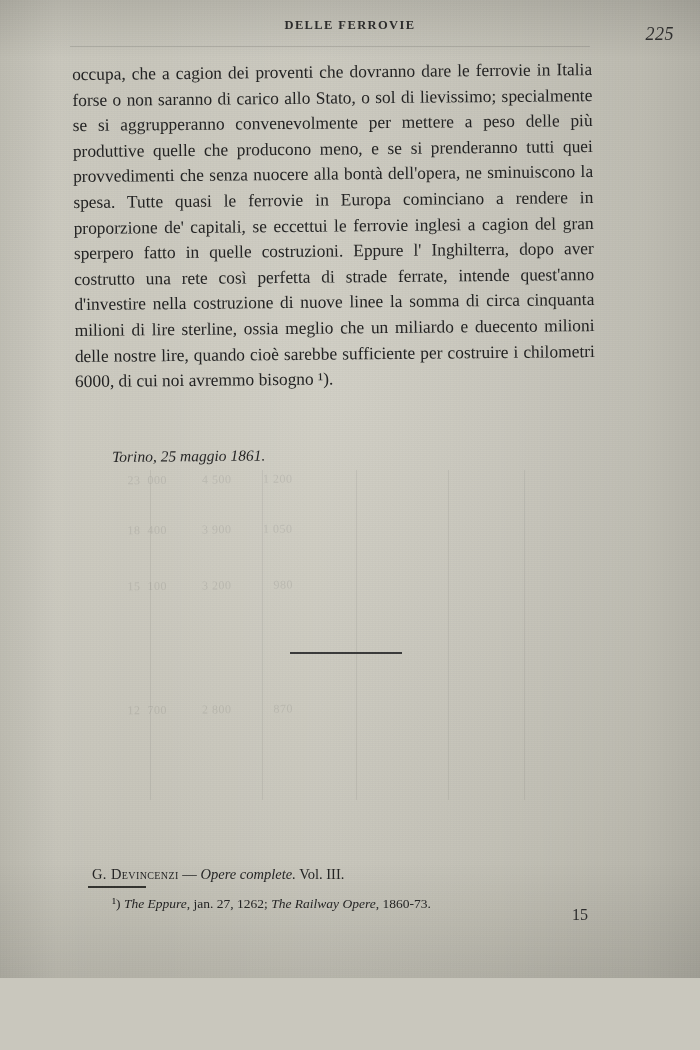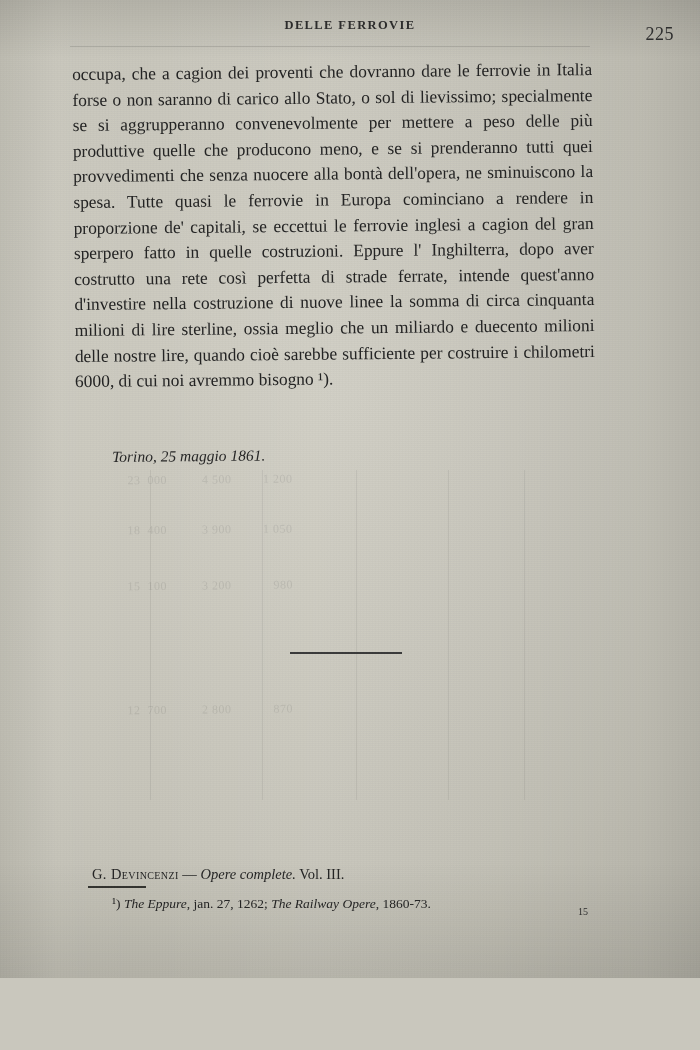--- a/index.html
+++ b/index.html
@@ -64,20 +64,21 @@
     color: #2b2b2b;
     font-variant: small-caps;
   }
   .folio {
     position: absolute;
     top: 24px;
     right: 26px;
     font-size: 18px;
     color: #2e2e2e;
     letter-spacing: 0.5px;
+    font-style: italic;
   }
   .head-rule {
     position: absolute;
     top: 46px;
     left: 70px;
     width: 520px;
     height: 1px;
     background: rgba(60,60,60,0.18);
   }
 
@@ -172,21 +173,21 @@
   }
   .colophon .sc {
     font-variant: small-caps;
     letter-spacing: 0.4px;
   }
   .colophon .it { font-style: italic; }
   .signature {
     position: absolute;
     top: 906px;
     right: 112px;
-    font-size: 10px;
+    font-size: 16px;
     color: #2c2c2c;
   }
 
   
   .grain {
     position: absolute;
     inset: 0;
     z-index: 5;
     pointer-events: none;
     opacity: 0.30;

